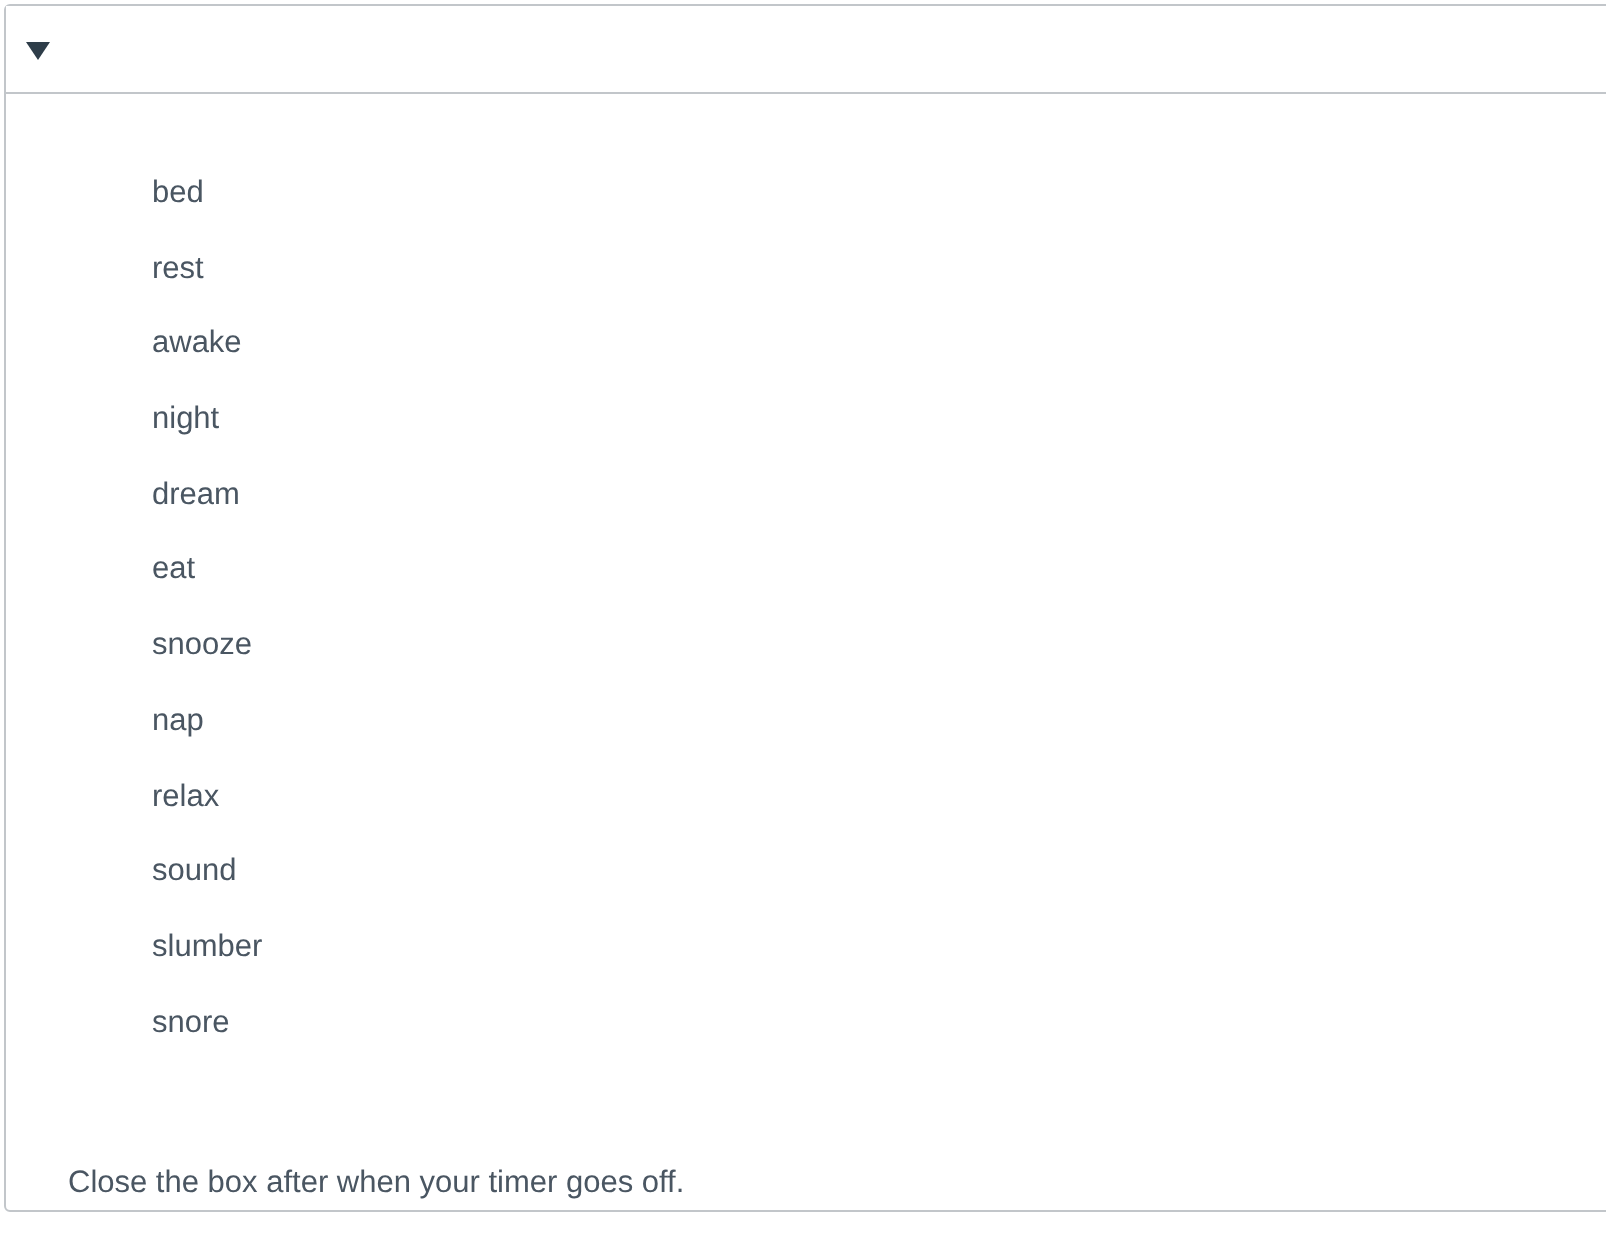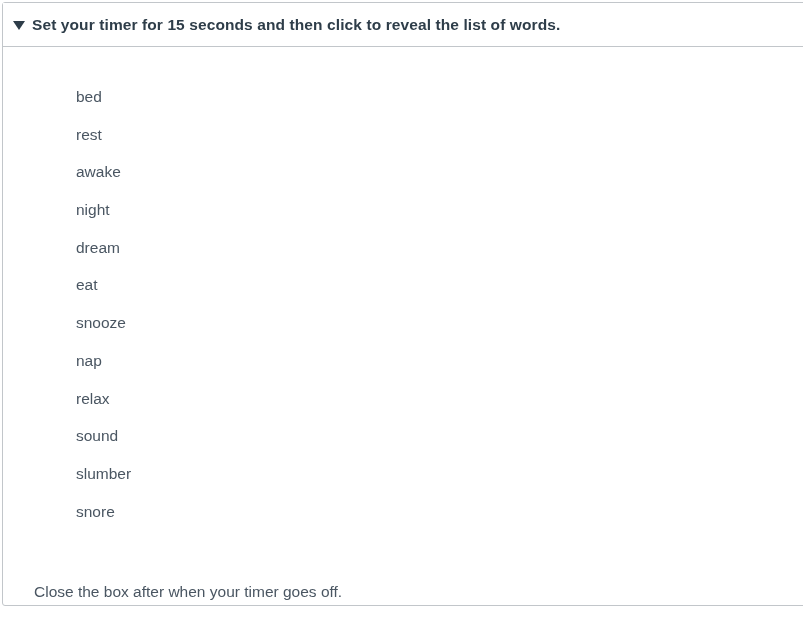--- a/index.html
+++ b/index.html
@@ -85,21 +85,20 @@
     white-space: nowrap;
   }
 </style>
 </head>
 <body>
 
 <div class="panel">
 
   <div class="panel-header">
     <span class="disclosure-triangle"></span>
-    <span class="panel-title">Set your timer for 15 seconds and then click to reveal the list of words.</span>
   </div>
 
   <div class="panel-body">
 
     <ul class="word-list">
       <li class="word-item">bed</li>
       <li class="word-item">rest</li>
       <li class="word-item">awake</li>
       <li class="word-item">night</li>
       <li class="word-item">dream</li>

